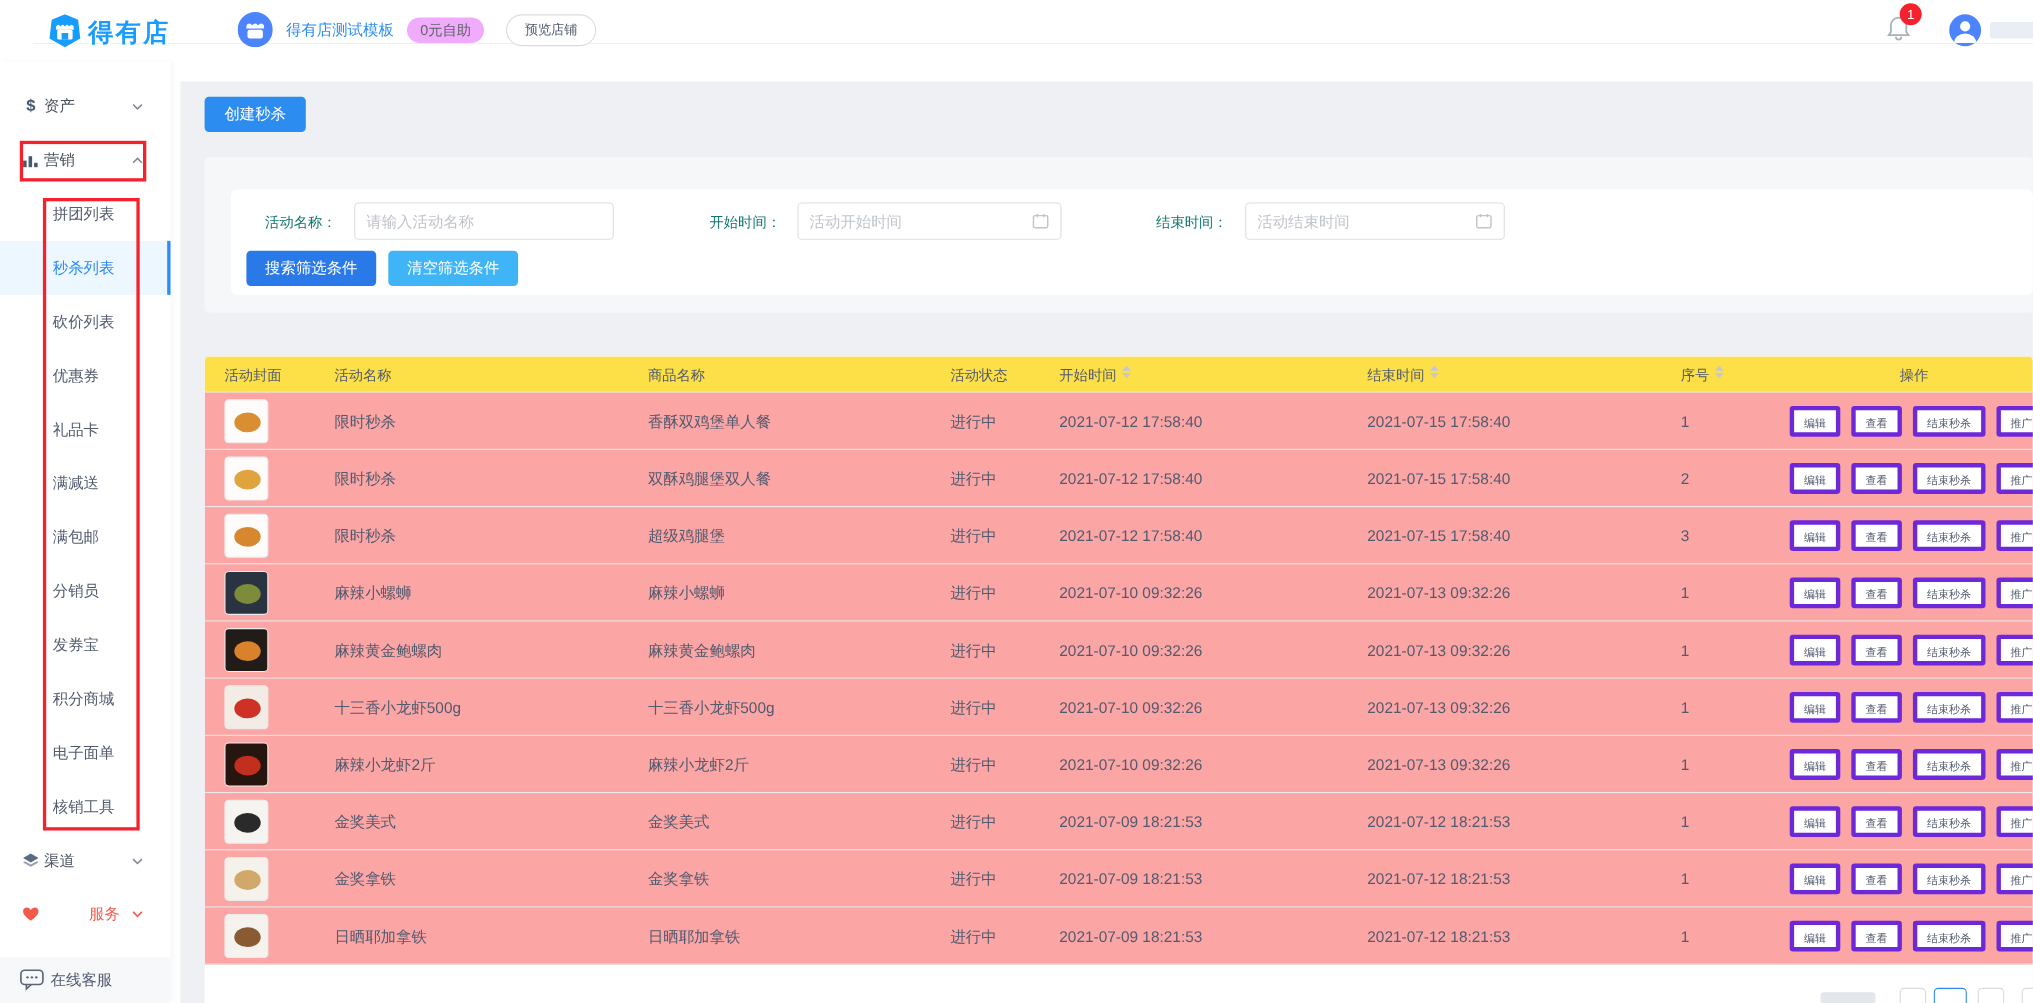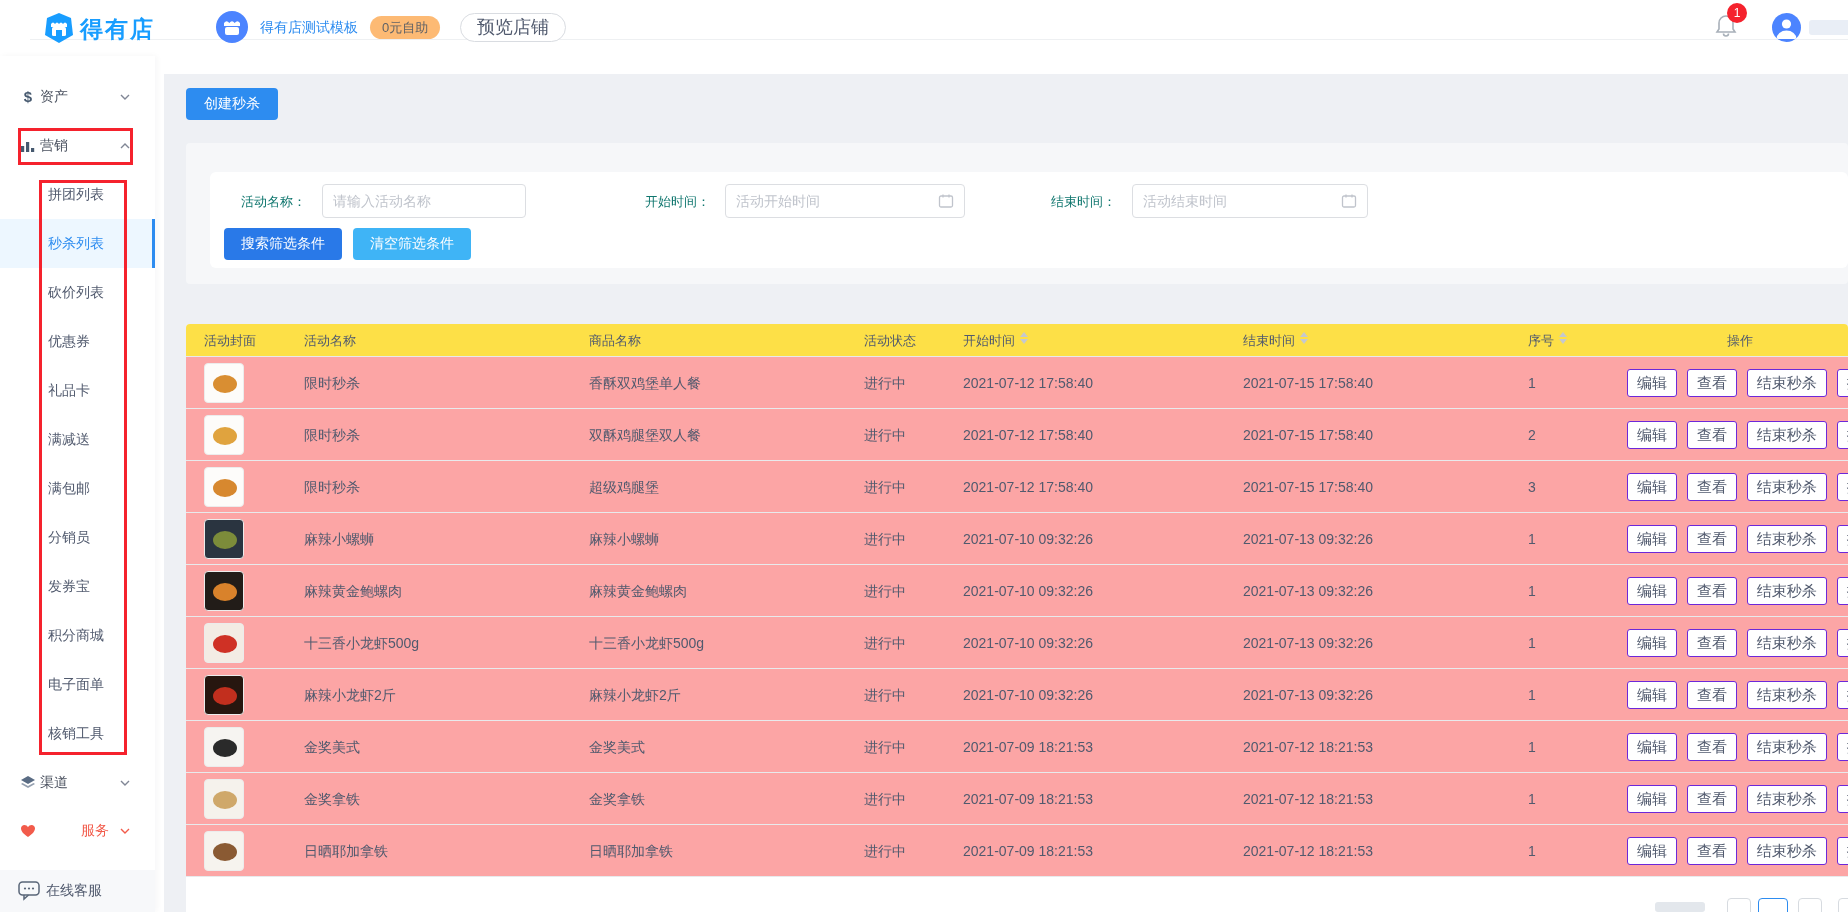--- a/index.html
+++ b/index.html
@@ -7,23 +7,23 @@
     font-family:"Liberation Sans","DejaVu Sans",sans-serif; color:#515a6e; }
   
   .topbar { position:absolute; left:0; top:0; width:1848px; height:40px; background:#fff;
     border-bottom:1px solid #eef0f2; z-index:30;margin-left:30px; }
   .logo-icon { position:absolute; left:14px; top:13px; width:30px; height:30px; }
   .logo-text { position:absolute; left:50px; top:14px; font-size:23px; font-weight:bold;
     color:#189dff; letter-spacing:2px; }
   .store-icon { position:absolute; left:186px; top:11px; width:32px; height:32px; }
   .store-name { position:absolute; left:230px; top:19px; font-size:14px; color:#2d8cf0; }
   .badge-pill { position:absolute; left:340px; top:16px; height:23px; line-height:23px;
-    padding:0 12px; background:#fdba74; color:#606266; font-size:13px; border-radius:12px; }
+    padding:0 12px; background:#f0abfc; color:#606266; font-size:13px; border-radius:12px; }
   .preview-pill { position:absolute; left:430px; top:13px; height:29px; line-height:27px;
-    padding:0 16px; background:#fff; border:1px solid #d9dce1; color:#515a6e; font-size:18px;
+    padding:0 16px; background:#fff; border:1px solid #d9dce1; color:#515a6e; font-size:12px;
     border-radius:15px; cursor:pointer; }
   .bell-wrap { position:absolute; left:1684px; top:12px; width:30px; height:32px; }
   .bell-badge { position:absolute; left:1697px; top:3px; min-width:20px; height:20px;
     background:#f5222d; border-radius:10px; color:#fff; font-size:12px; text-align:center;
     line-height:20px; z-index:2; }
   .avatar { position:absolute; left:1742px; top:13px; width:29px; height:29px; border-radius:50%;
     background:#4c84ff; overflow:hidden; }
   .redact-bar { position:absolute; left:1779px; top:20px; width:62px; height:15px;
     background:#e9eef6; border-radius:3px; }
   
@@ -69,21 +69,21 @@
   .trow { position:relative; width:1662px; height:52px; border-bottom:1px solid #e8eaec;
     background:#fca5a5; font-size:14px; }
   .td { position:absolute; top:0; height:52px; line-height:52px; white-space:nowrap; color:#515a6e; }
   .c-cover { left:18px; } .c-name { left:118px; } .c-product { left:403px; }
   .c-status { left:678px; } .c-start { left:777px; } .c-end { left:1057px; }
   .c-seq { left:1342px; } .c-op { left:1541px; }
   .cover-tile { position:absolute; left:18px; top:6px; width:40px; height:40px; border-radius:4px;
     border:1px solid #ececec; overflow:hidden; }
   .cover-blob { position:absolute; left:8px; top:11px; width:24px; height:18px; border-radius:50%; }
   .row-btn { display:inline-block; height:28px; line-height:26px; margin-right:6px; padding:0 9px;
-    background:#fff; border:1px solid #6d28d9; border-radius:3px; font-size:15px; color:#515a6e;
+    background:#fff; border:4px solid #6d28d9; border-radius:3px; font-size:10px; color:#515a6e;
     cursor:pointer; vertical-align:middle; }
   .actions-wrap { position:absolute; left:1441px; top:12px; height:28px; white-space:nowrap; }
   .sorter { display:inline-block; width:8px; height:14px; position:relative; margin-left:5px; }
   .sorter:before { content:""; position:absolute; left:0; top:1px; border-left:4px solid transparent;
     border-right:4px solid transparent; border-bottom:5px solid #c5c8ce; }
   .sorter:after { content:""; position:absolute; left:0; bottom:1px; border-left:4px solid transparent;
     border-right:4px solid transparent; border-top:5px solid #c5c8ce; }
   
   .pag-text { position:absolute; left:1469px; top:578px; width:50px; height:10px;
     background:#e3e7ec; border-radius:3px; }
@@ -205,21 +205,21 @@
 
 <div class="redbox" style="left:18px; top:128px; width:115px; height:37px;"></div>
 <div class="redbox" style="left:39px; top:180px; width:88px; height:575px;"></div>
 
 <button class="btn create-btn">创建秒杀</button>
 
 <div class="filter-panel"></div>
 <div class="filter-inner"></div>
 
 <span class="f-label" style="left:241px;">活动名称：</span>
-<input class="f-input" style="left: 322px; width: 204px;" placeholder="请输入活动名称">
+<input class="f-input" style="left: 322px; width: 236px;" placeholder="请输入活动名称">
 
 <span class="f-label" style="left:645px;">开始时间：</span>
 <input class="f-input" style="left: 725px; width: 240px;" placeholder="活动开始时间">
 <svg class="cal-icon" style="left:938px;" viewBox="0 0 16 16">
   <rect x="1.5" y="3" width="13" height="11" rx="1.5" fill="none" stroke="#c0c4cc" stroke-width="1.3"></rect>
   <line x1="5" y1="1.5" x2="5" y2="4.5" stroke="#c0c4cc" stroke-width="1.3"></line>
   <line x1="11" y1="1.5" x2="11" y2="4.5" stroke="#c0c4cc" stroke-width="1.3"></line>
 </svg>
 
 <span class="f-label" style="left:1051px;">结束时间：</span>

